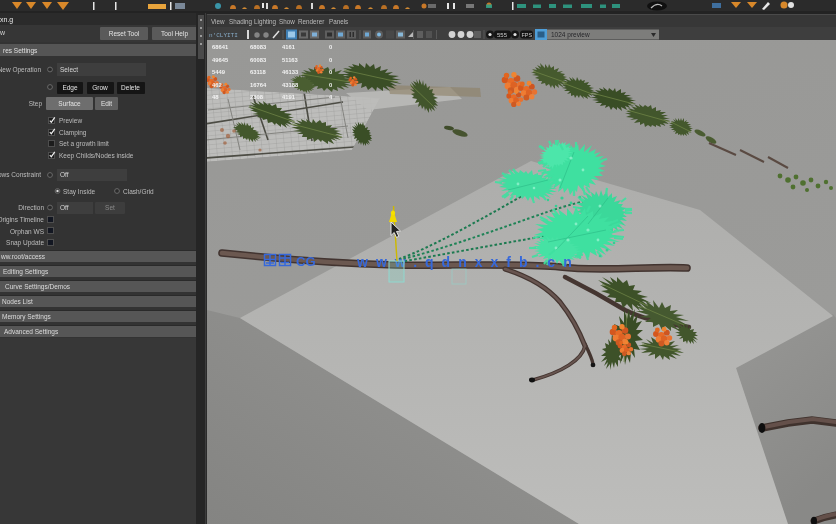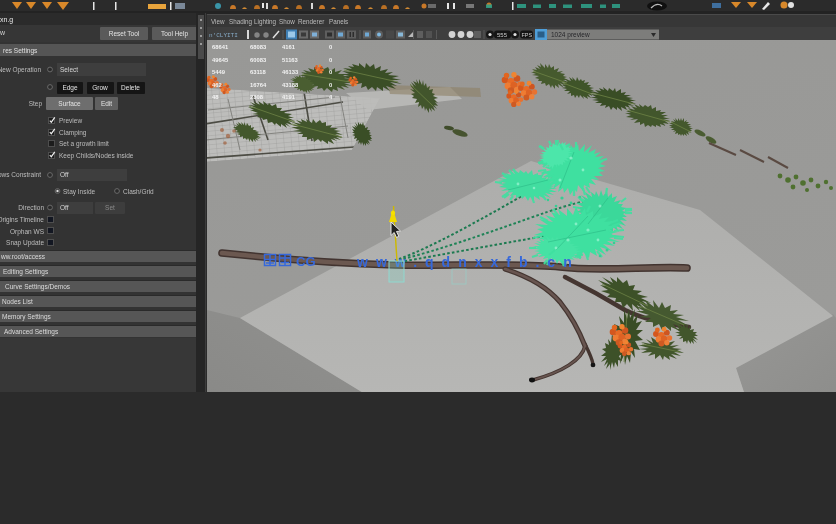--- a/index.html
+++ b/index.html
@@ -1,15 +1,15 @@
 <!DOCTYPE html>
 <html><head><meta charset="utf-8">
 <style>
 html,body{margin:0;padding:0;background:#2b2b2b;}
-#root{position:relative;width:836px;height:392px;overflow:hidden;background:#2b2b2b;font-family:"Liberation Sans",sans-serif;filter:blur(0.4px);}
+#root{position:relative;width:836px;height:524px;overflow:hidden;background:#2b2b2b;font-family:"Liberation Sans",sans-serif;filter:blur(0.4px);}
 .abs{position:absolute;}
 .btn{position:absolute;background:#5a5a5a;color:#e4e4e4;font-size:6.5px;text-align:center;border-radius:1px;}
 .fld{position:absolute;background:#3e3e3e;color:#d6d6d6;font-size:6.5px;}
 .lbl{position:absolute;color:#bdbdbd;font-size:6.5px;text-align:right;white-space:nowrap;}
 .cb{position:absolute;width:7px;height:7px;background:#1c1c1c;border:1px solid #4e4e4e;box-sizing:border-box;}
 .bar{position:absolute;left:0;width:196px;height:12.5px;background:#565656;color:#dcdcdc;font-size:6.5px;border-top:1px solid #2a2a2a;box-sizing:border-box;}
 .bar span{position:absolute;top:2.5px;}
 .mtxt{color:#bcbcbc;font-size:6.3px;position:absolute;top:2.5px;white-space:nowrap;}
 </style></head>
 <body>

